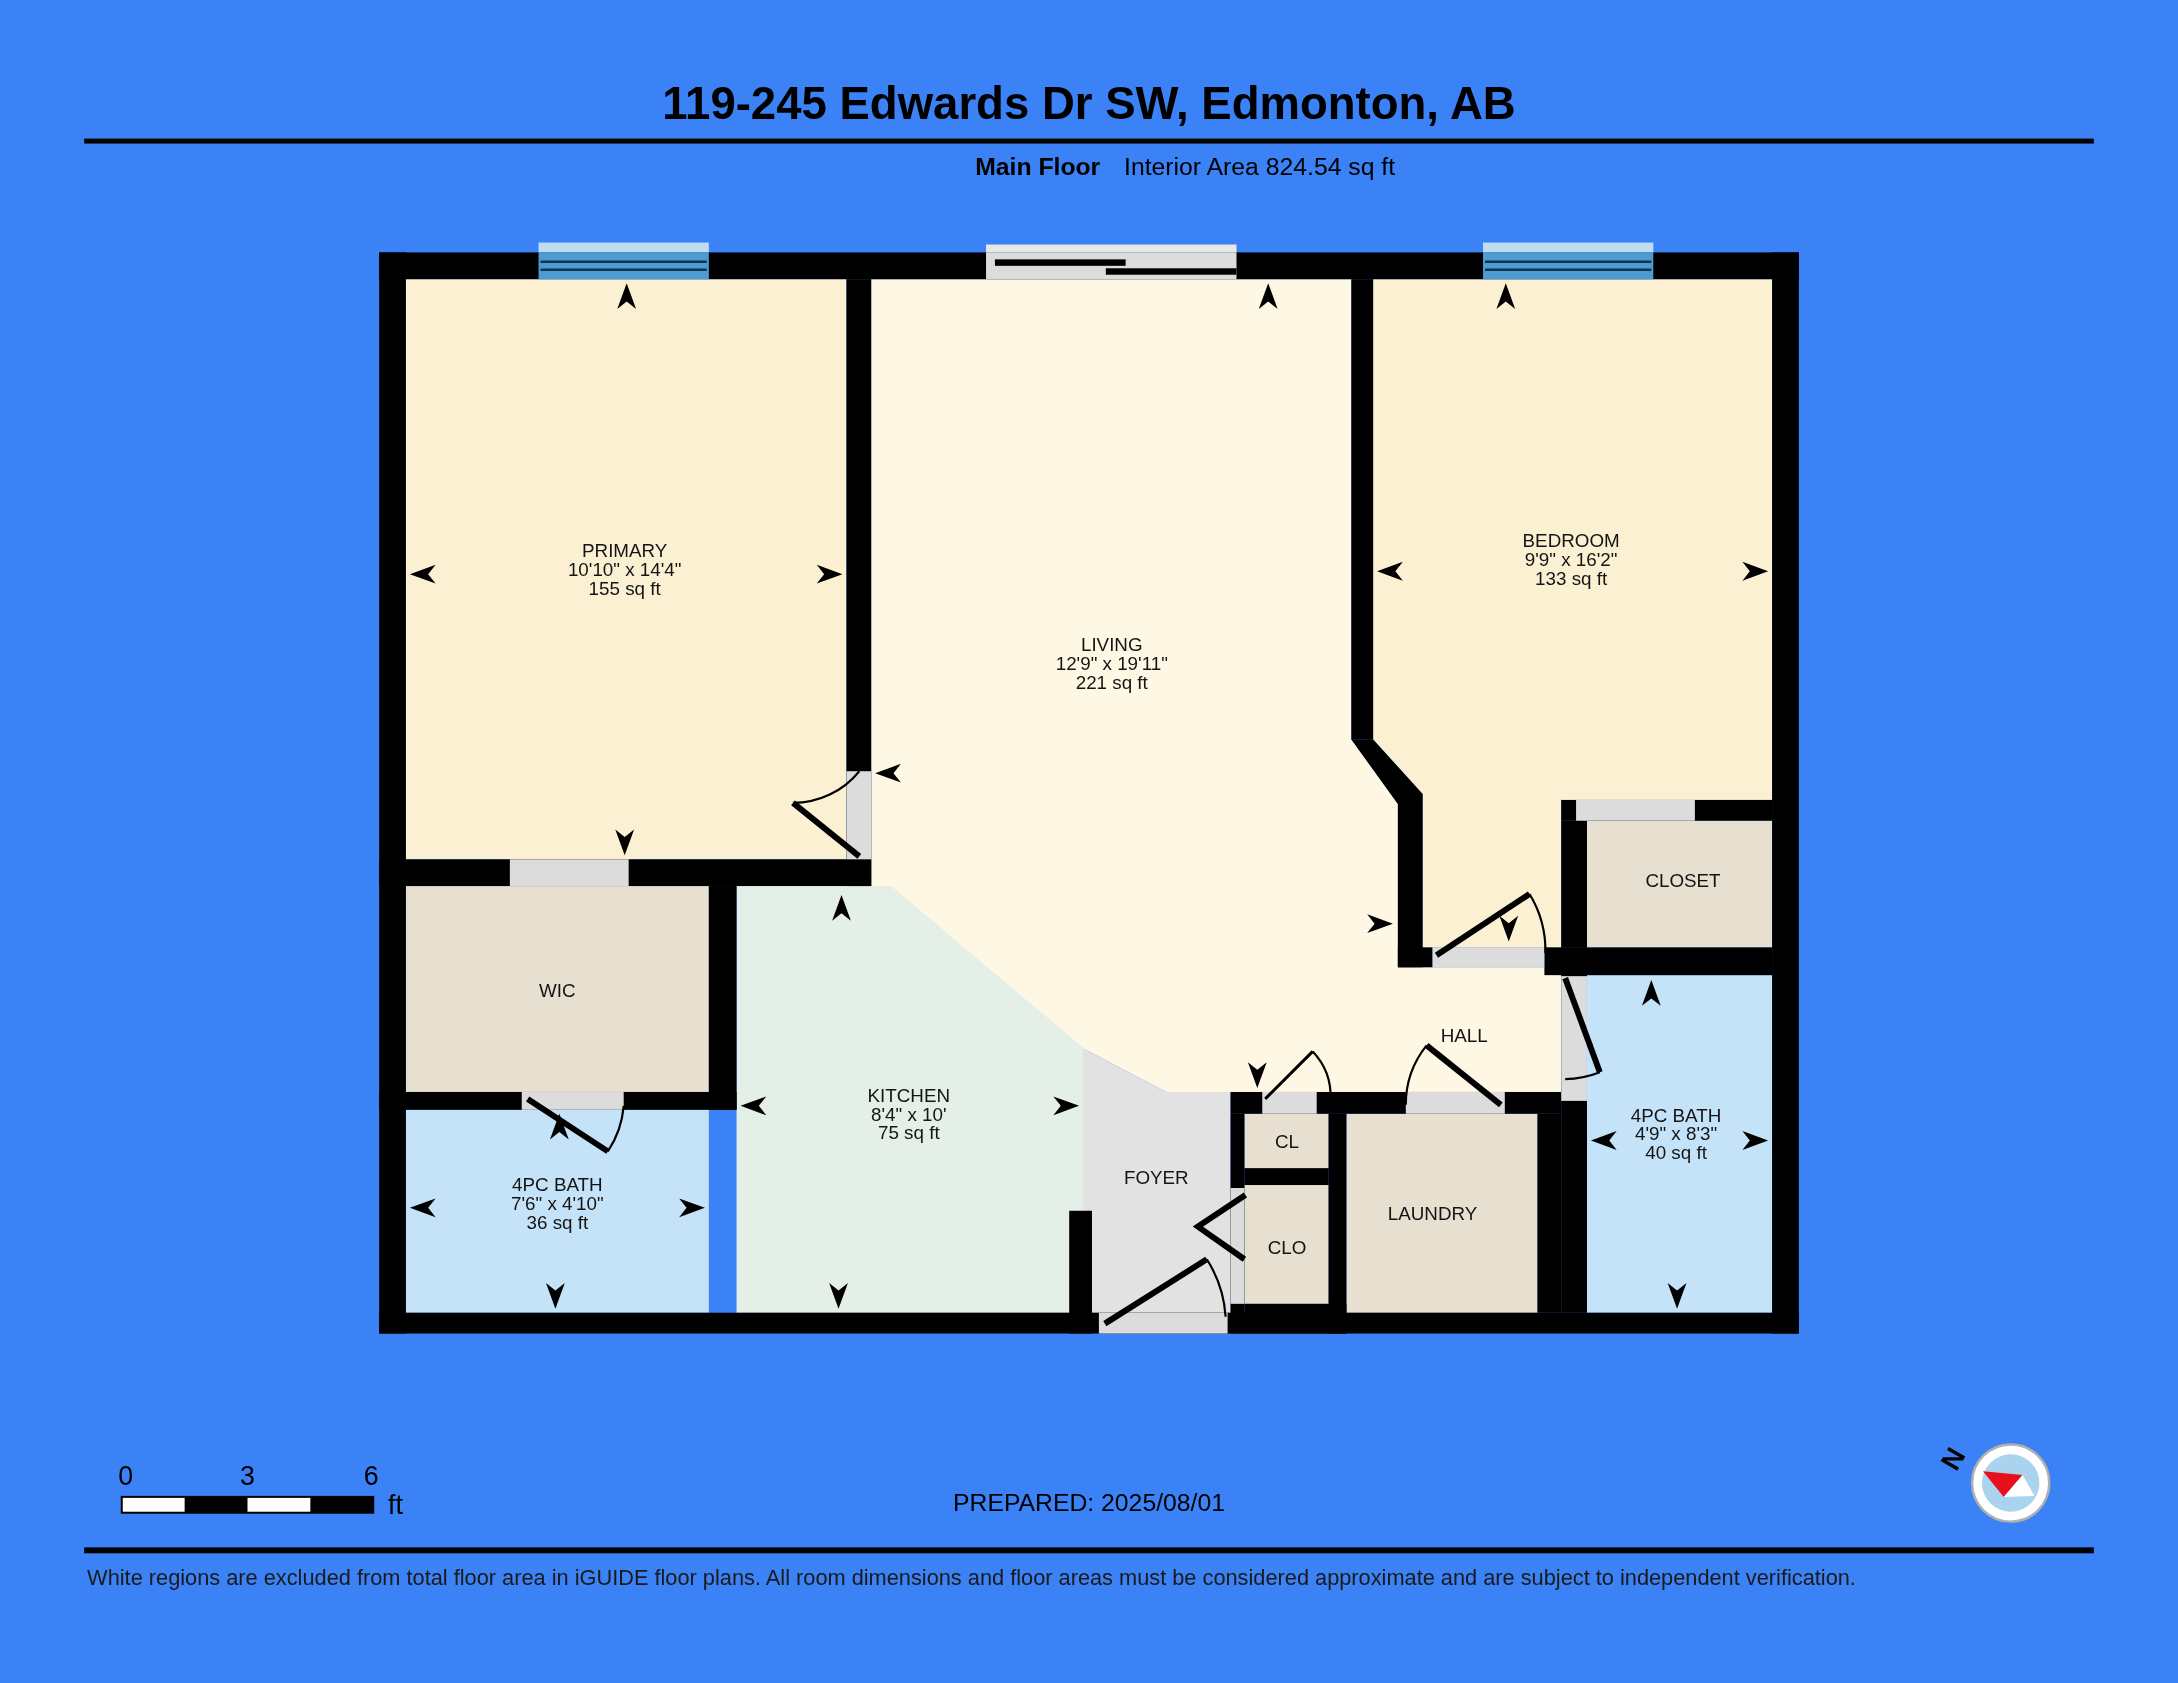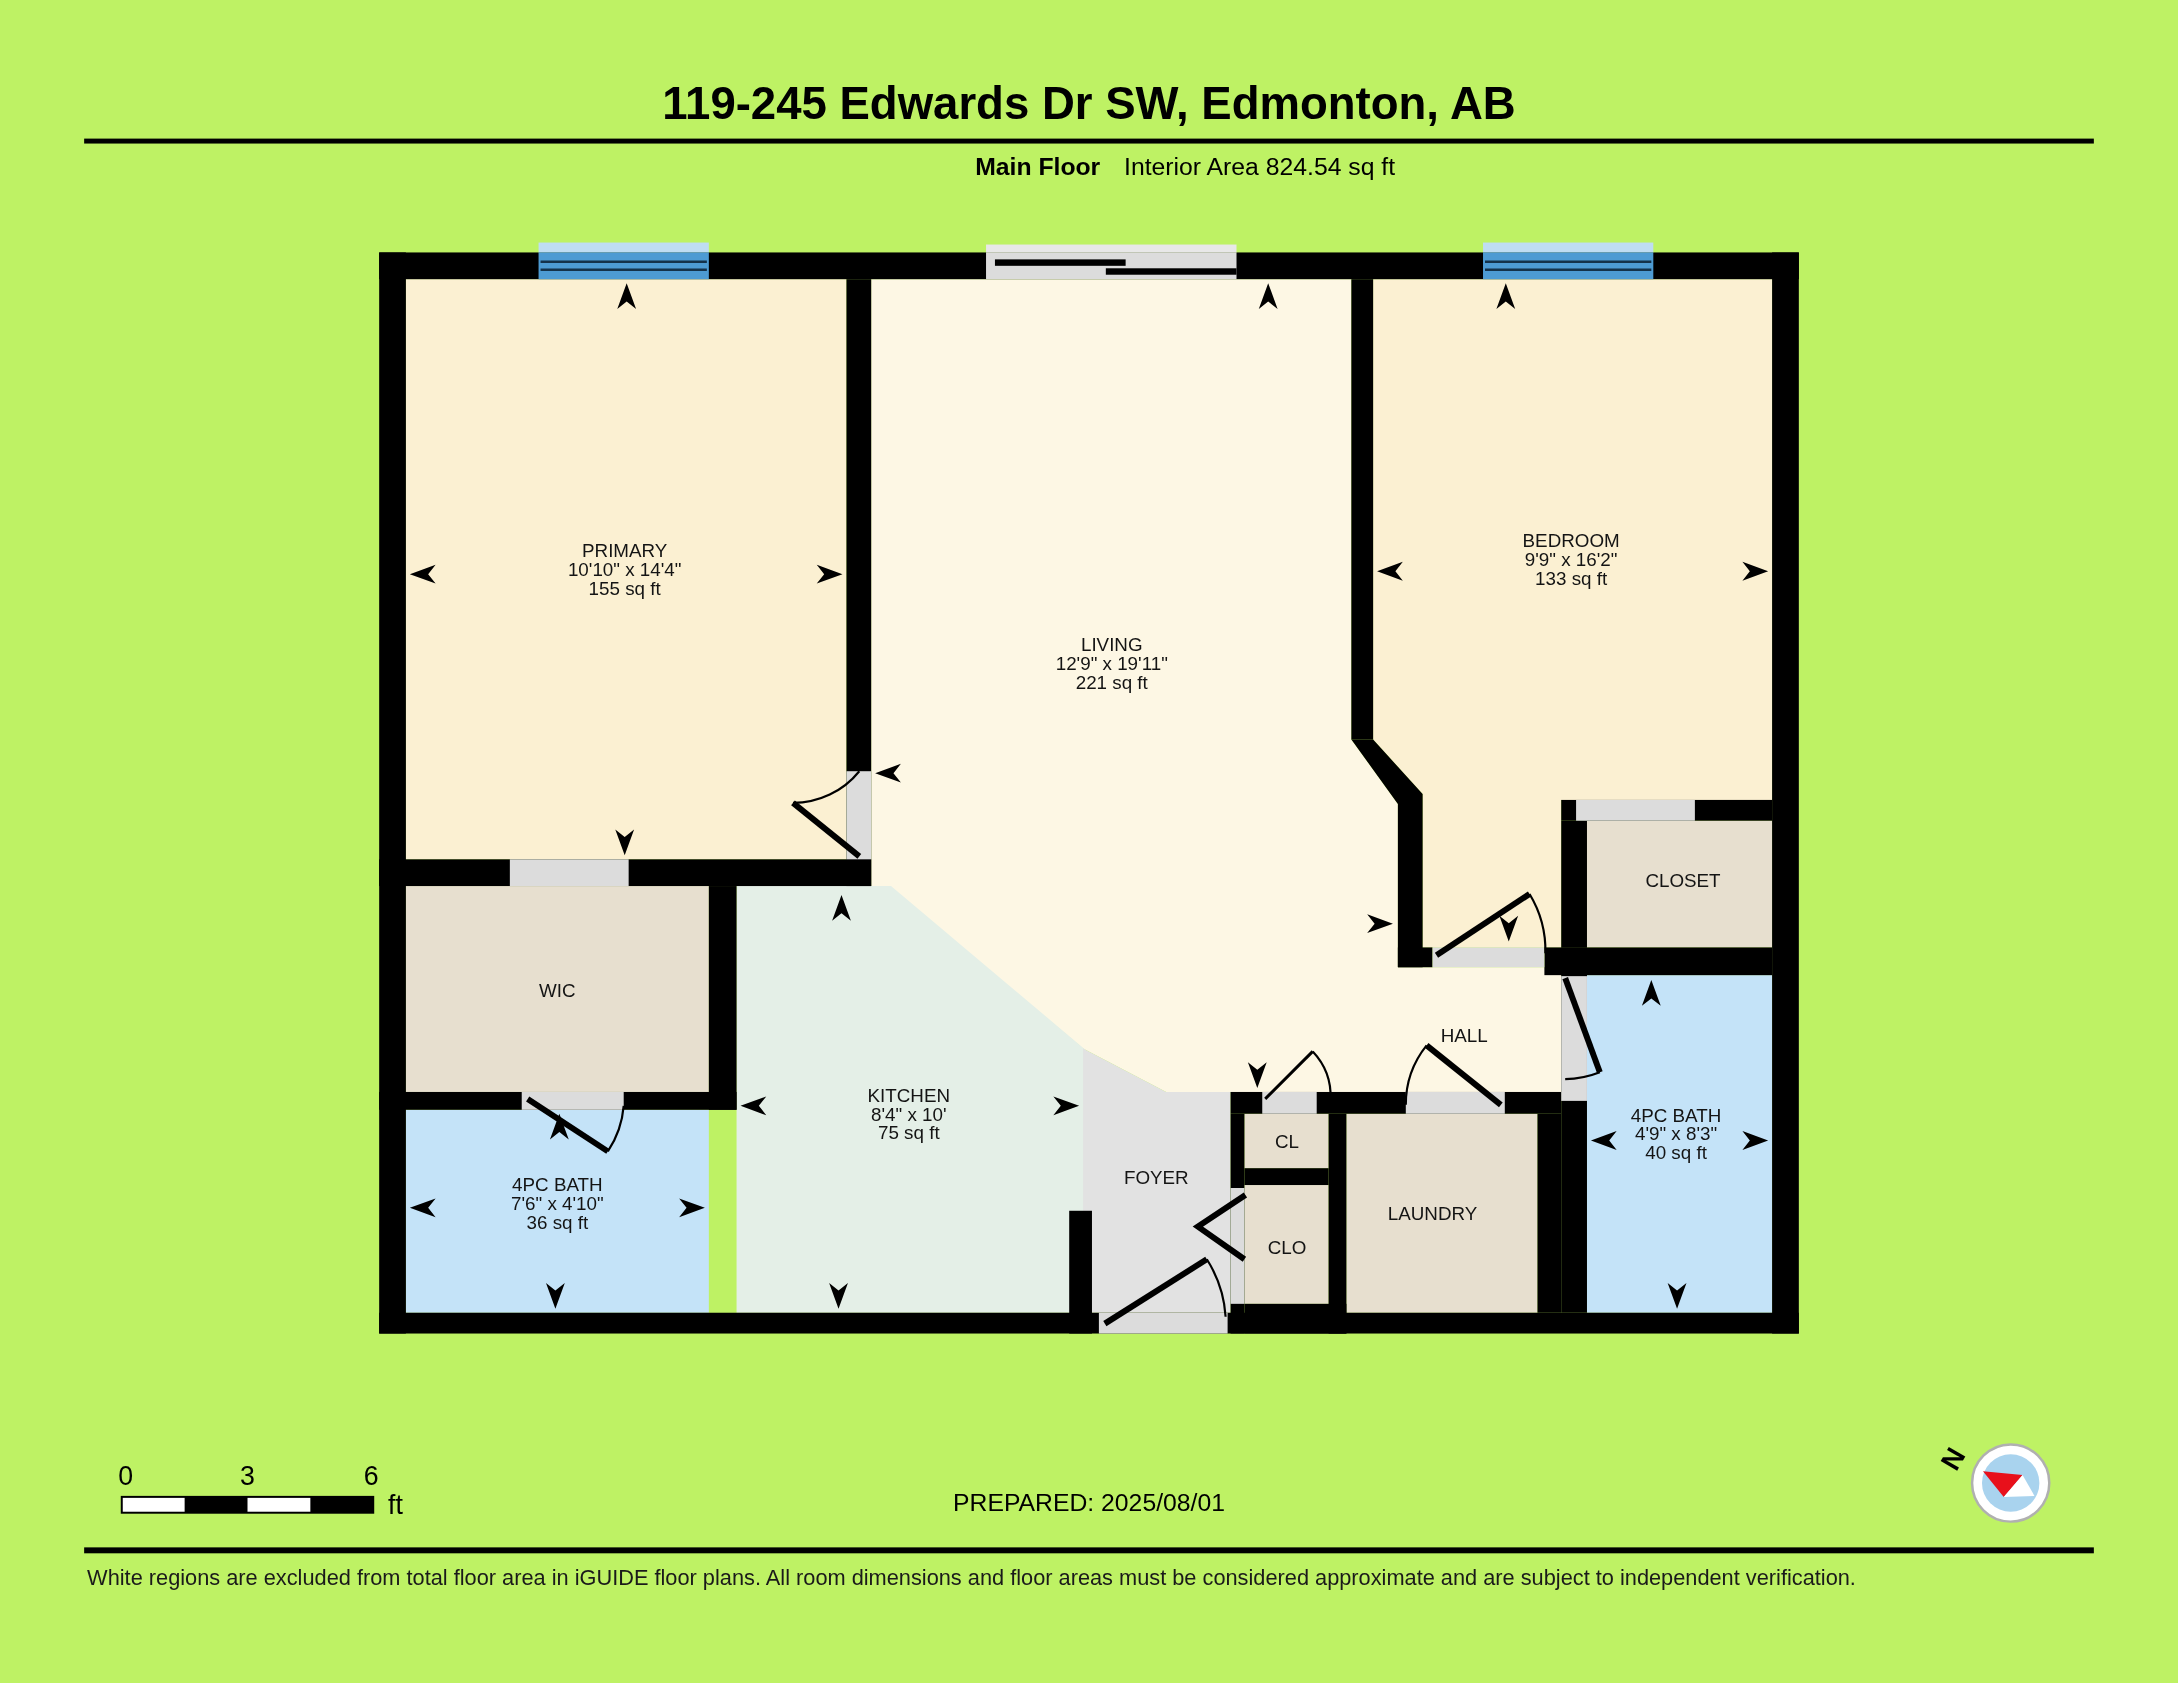--- a/index.html
+++ b/index.html
@@ -1,16 +1,16 @@
 <!DOCTYPE html>
 <html><head>
 <meta charset="utf-8">
 <style>
   html,body{margin:0;padding:0;background:#ffffff;}
-  .stage{width:2178px;height:1683px;position:relative;background:#bef264;}
+  .stage{width:2178px;height:1683px;position:relative;background:#3b82f6;}
   svg{display:block;font-family:"Liberation Sans", sans-serif;}
   .title{font-size:46px;font-weight:bold;text-anchor:middle;fill:#000;}
   .sub-bold{font-size:25px;font-weight:bold;fill:#000;}
   .sub-reg{font-size:25px;fill:#000;}
   .rule{fill:#000;}
   .wall{fill:#000000;}
   .lbl{font-size:19px;fill:#141414;text-anchor:middle;}
   .leaf{stroke:#000;stroke-width:6;fill:none;}
   .leaf-thin{stroke:#000;stroke-width:3;fill:none;}
   .arc{stroke:#000;stroke-width:2.2;fill:none;}

